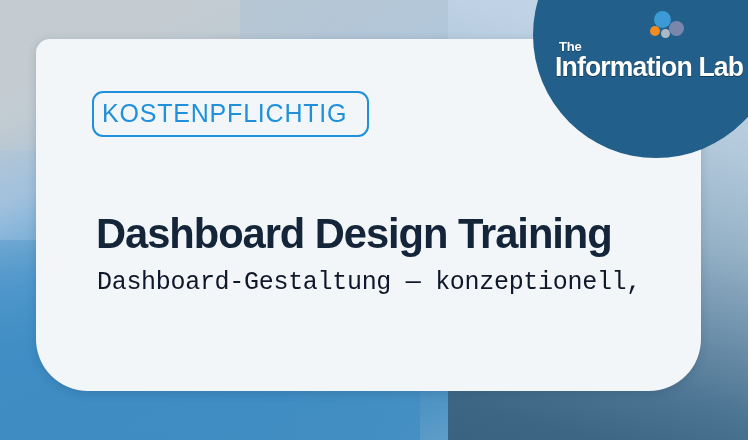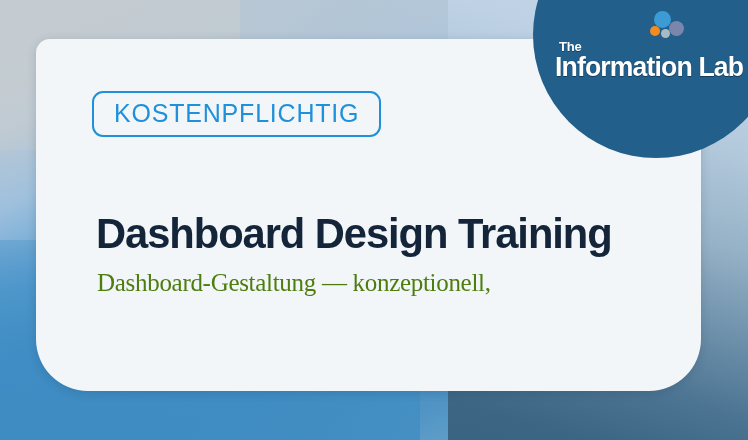--- a/index.html
+++ b/index.html
@@ -156,21 +156,21 @@
   .dot-blue   { left: 4px;  top: 0px;   width: 17px; height: 17px; background: #3c9bd4; }
   .dot-purple { left: 19px; top: 10px;  width: 15px; height: 15px; background: #7b86ad; }
   .dot-orange { left: 0px;  top: 15px;  width: 10px; height: 10px; background: #f28b20; }
   .dot-grey   { left: 11px; top: 18px;  width: 9px;  height: 9px;  background: #a9bac6; }
 
   
   .badge {
     position: absolute;
     left: 56px;
     top: 52px;
-    padding: 8px 20px 9px 20px;
+    padding: 8px 20px 9px 8px;
     border: 2px solid #1f90d9;
     border-radius: 11px;
     display: inline-block;
   }
   .badge-text {
     font-family: "Liberation Sans", sans-serif;
     font-size: 25px;
     font-weight: 400;
     letter-spacing: 0.8px;
     color: #1f90d9;
@@ -191,25 +191,25 @@
     line-height: 1.05;
     white-space: nowrap;
     transform: scaleX(0.97);
     transform-origin: left top;
   }
   .subtitle {
     position: absolute;
     left: 61px;
     top: 227px;
     width: 600px;
-    font-family: Liberation Serif, serif;
+    font-family: Liberation Mono, monospace;
     font-size: 25px;
     font-weight: 400;
     letter-spacing: -0.3px;
-    color: #4d7c0f;
+    color: #0f172a;
     line-height: 1.36;
   }
   .subtitle .line { display: block; white-space: nowrap; }
 </style>
 </head>
 <body>
 
 <div id="stage">
 
   <div class="bg-base"></div>

